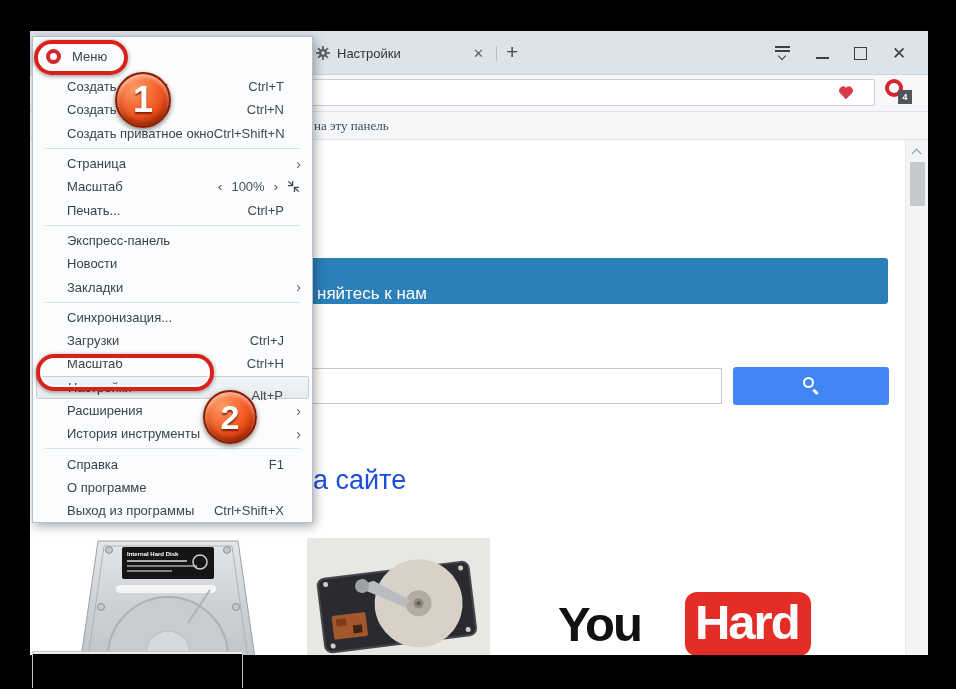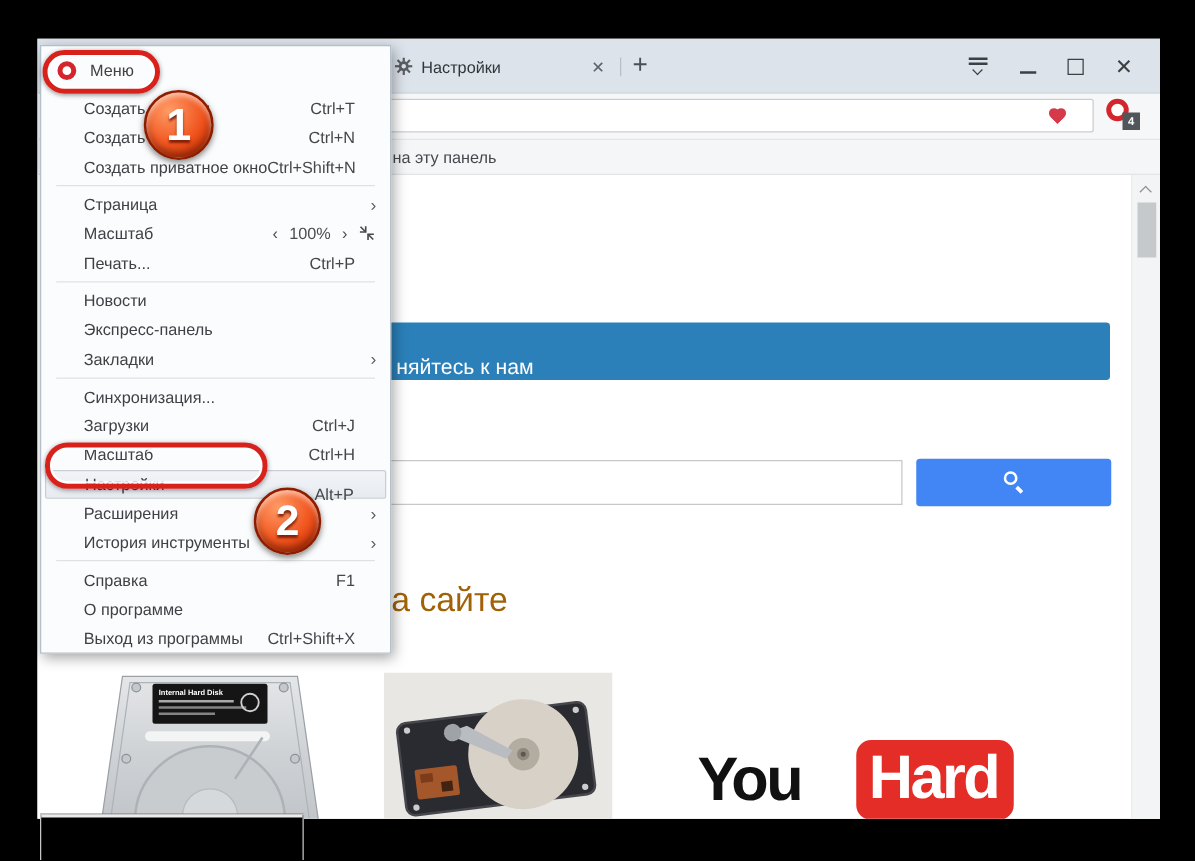--- a/index.html
+++ b/index.html
@@ -29,37 +29,37 @@
   .addr { position:absolute; left:150px; top:4px; width:695px; height:27px; background:#fff; border:1px solid #c9cdd2; border-radius:2px; }
   .heart { position:absolute; right:20px; top:7px; width:16px; height:14px; }
   .heart:before, .heart:after { content:""; position:absolute; left:8px; top:0; width:8px; height:12px; background:#d6394a; border-radius:8px 8px 0 0; transform:rotate(-45deg); transform-origin:0 100%; }
   .heart:after { left:0; transform:rotate(45deg); transform-origin:100% 100%; }
   .opera-btn { position:absolute; left:855px; top:4px; width:26px; height:26px; }
   .opera-ring { position:absolute; left:0; top:0; width:18px; height:18px; border:4.5px solid #d5252c; border-radius:50%; background:#fff; }
   .opera-count { position:absolute; left:13px; top:11px; width:14px; height:14px; background:#51565a; color:#fff; font-size:9px; font-weight:bold; display:flex; align-items:center; justify-content:center; }
 
   
   #bookmarksbar { position:absolute; left:0; top:81px; width:100%; height:28px; background:#f5f6f7; border-bottom:1px solid #e2e4e6; }
-  .bm-text { position:absolute; left:284px; top:0; line-height:27px; font-size:13px; color:#45494e; white-space:nowrap; }
+  .bm-text { position:absolute; left:284px; top:0; line-height:27px; font-size:13px; color:#45494e; white-space:nowrap;font-family:Liberation Serif, serif; }
 
   
   #content { position:absolute; left:0; top:109px; width:100%; height:515px; background:#fff; overflow:hidden; }
   .scrollbar { position:absolute; right:0; top:0; width:23px; height:100%; background:#f3f4f5; border-left:1px solid #ebebeb; }
   .scroll-up { position:absolute; left:7px; top:10px; width:7px; height:7px; border-left:1.5px solid #8a9096; border-top:1.5px solid #8a9096; transform:rotate(45deg); }
   .scroll-thumb { position:absolute; left:4px; top:22px; width:15px; height:44px; background:#c6c9cc; }
 
   .banner { position:absolute; left:220px; top:118px; width:638px; height:46px; background:#2b80b9; border-radius:3px; display:flex; align-items:flex-end; }
   .banner-text { color:#fff; font-size:17px; padding-left:67px; white-space:nowrap; }
 
   .search-input { position:absolute; left:220px; top:228px; width:472px; height:36px; background:#fff; border:1px solid #c8c8c8; }
   .search-btn { position:absolute; left:703px; top:227px; width:156px; height:38px; background:#4285f4; border-radius:3px; border:none; }
   .magnifier { position:absolute; left:70px; top:10px; width:11px; height:11px; border:2.5px solid #fff; border-radius:50%; }
   .magnifier:after { content:""; position:absolute; left:9px; top:10px; width:2.5px; height:6px; background:#fff; transform:rotate(-45deg); }
 
-  .page-heading { position:absolute; left:283px; top:325px; font-size:27px; color:#a16207; white-space:nowrap; }
+  .page-heading { position:absolute; left:283px; top:325px; font-size:27px; color:#1d4ed8; white-space:nowrap; }
 
   .img-hdd1 { position:absolute; left:30px; top:395px; width:215px; height:130px; }
   .img-hdd2 { position:absolute; left:277px; top:398px; width:183px; height:125px; }
   .yt-logo { position:absolute; left:528px; top:452px; display:flex; align-items:center;gap:40px; }
   .yt-you { font-size:49px; font-weight:bold; color:#111; letter-spacing:-2px; }
   .yt-tube { margin-left:4px; background:#e52d27; border-radius:12px; padding:2px 12px 6px 10px; color:#fff; font-size:49px; font-weight:bold; letter-spacing:-2px; }
   .yt-gears { position:absolute; left:528px; top:508px; width:120px; height:60px; }
 
   
   #menu { position:absolute; left:32px; top:36px; width:281px; height:487px; background:#fbfcfd; border:1px solid #b3c0cb; box-shadow:2px 3px 10px rgba(0,0,0,.35); z-index:20; padding-bottom:3px;text-align:right; }
@@ -283,24 +283,24 @@
         </svg>
       </span>
     </div>
     <div class="mi">
       <span>Печать...</span>
       <span class="sc">Ctrl+P</span>
     </div>
     <div class="msep"></div>
 
     <div class="mi">
+      <span>Экспресс-панель</span>
+    </div>
+    <div class="mi">
       <span>Новости</span>
-    </div>
-    <div class="mi">
-      <span>Экспресс-панель</span>
     </div>
     <div class="mi">
       <span>Закладки</span>
       <span class="sub">›</span>
     </div>
     <div class="msep"></div>
 
     <div class="mi">
       <span>Синхронизация...</span>
     </div>

